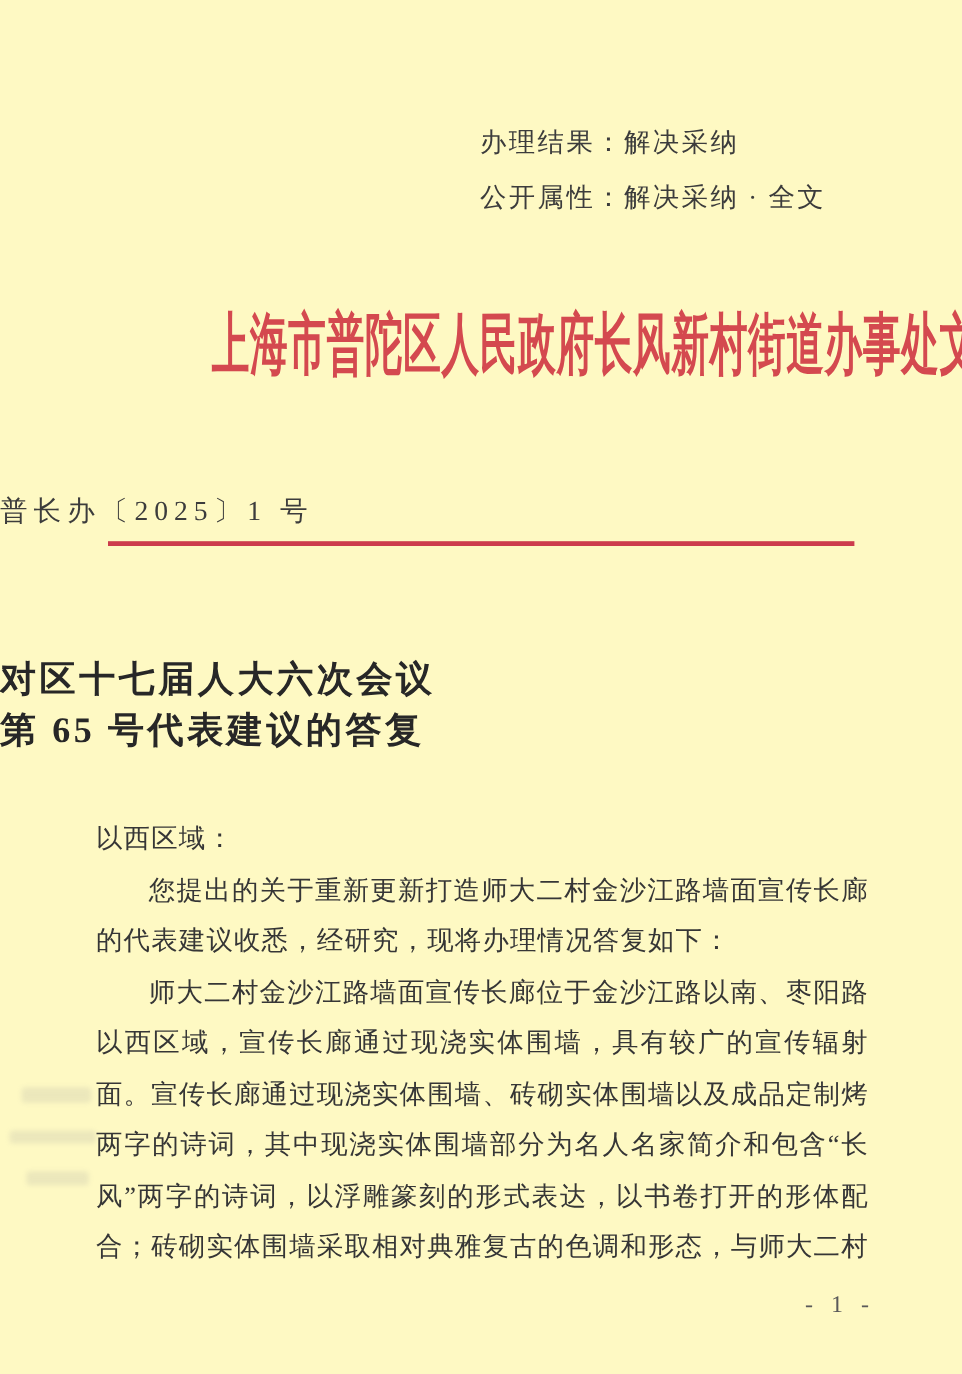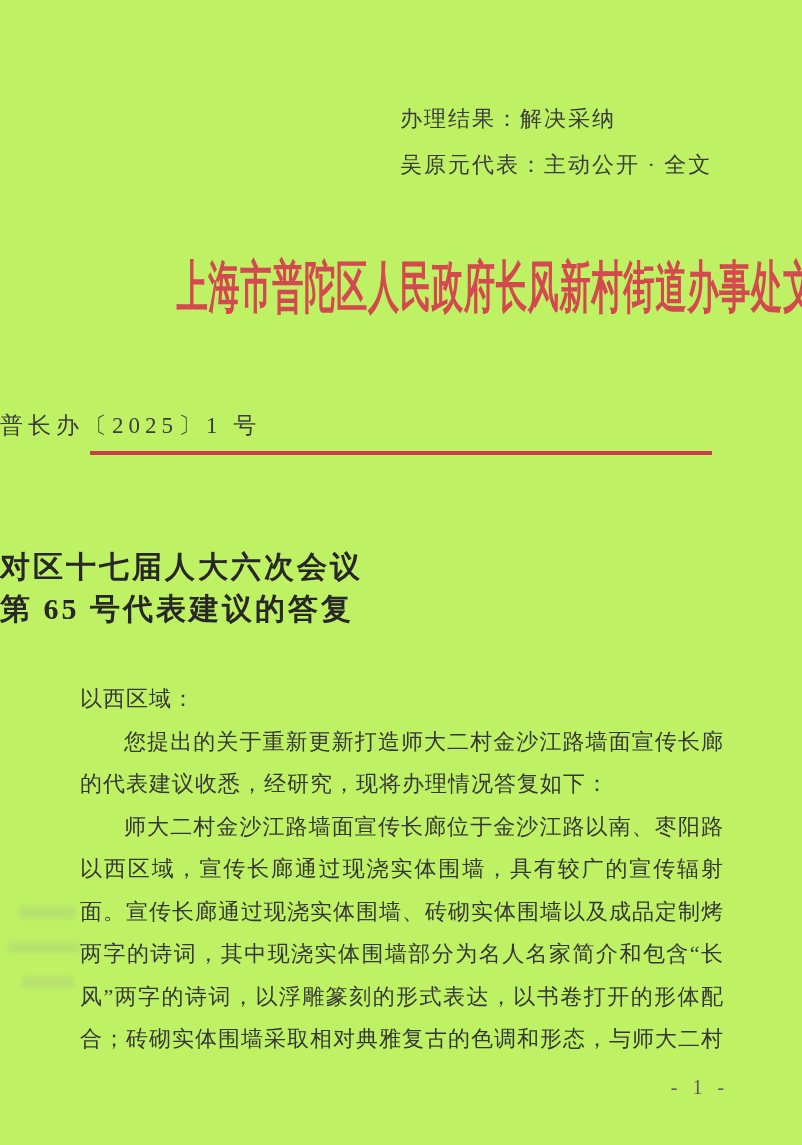--- a/index.html
+++ b/index.html
@@ -5,21 +5,21 @@
   html, body {
     margin: 0;
     padding: 0;
     background: #e8e8e8;
   }
   .page {
     position: relative;
     width: 802px;
     height: 1145px;
     margin: 0 auto;
-    background: #bef264;
+    background: #fef9c3;
     overflow: hidden;
     font-family: "Liberation Serif", "DejaVu Serif", serif;
     color: #333;
   }
   
   .meta {
     position: absolute;
     left: 400px;
     top: 96px;
     font-size: 22px;
@@ -119,21 +119,21 @@
   .smudge.s2 { left: 8px;  top: 942px; width: 72px; height: 11px; }
   .smudge.s3 { left: 22px; top: 976px; width: 52px; height: 12px; }
 </style>
 </head>
 <body>
 
 <div class="page">
 
   <div class="meta">
     <div>办理结果：解决采纳</div>
-    <div>吴原元代表：主动公开 · 全文</div>
+    <div>公开属性：解决采纳 · 全文</div>
   </div>
 
   <div class="red-header">上海市普陀区人民政府长风新村街道办事处文件</div>
 
   <div class="doc-no">普长办〔2025〕1 号</div>
 
   <div class="red-rule"></div>
 
   <div class="title">
     <div>对区十七届人大六次会议</div>

